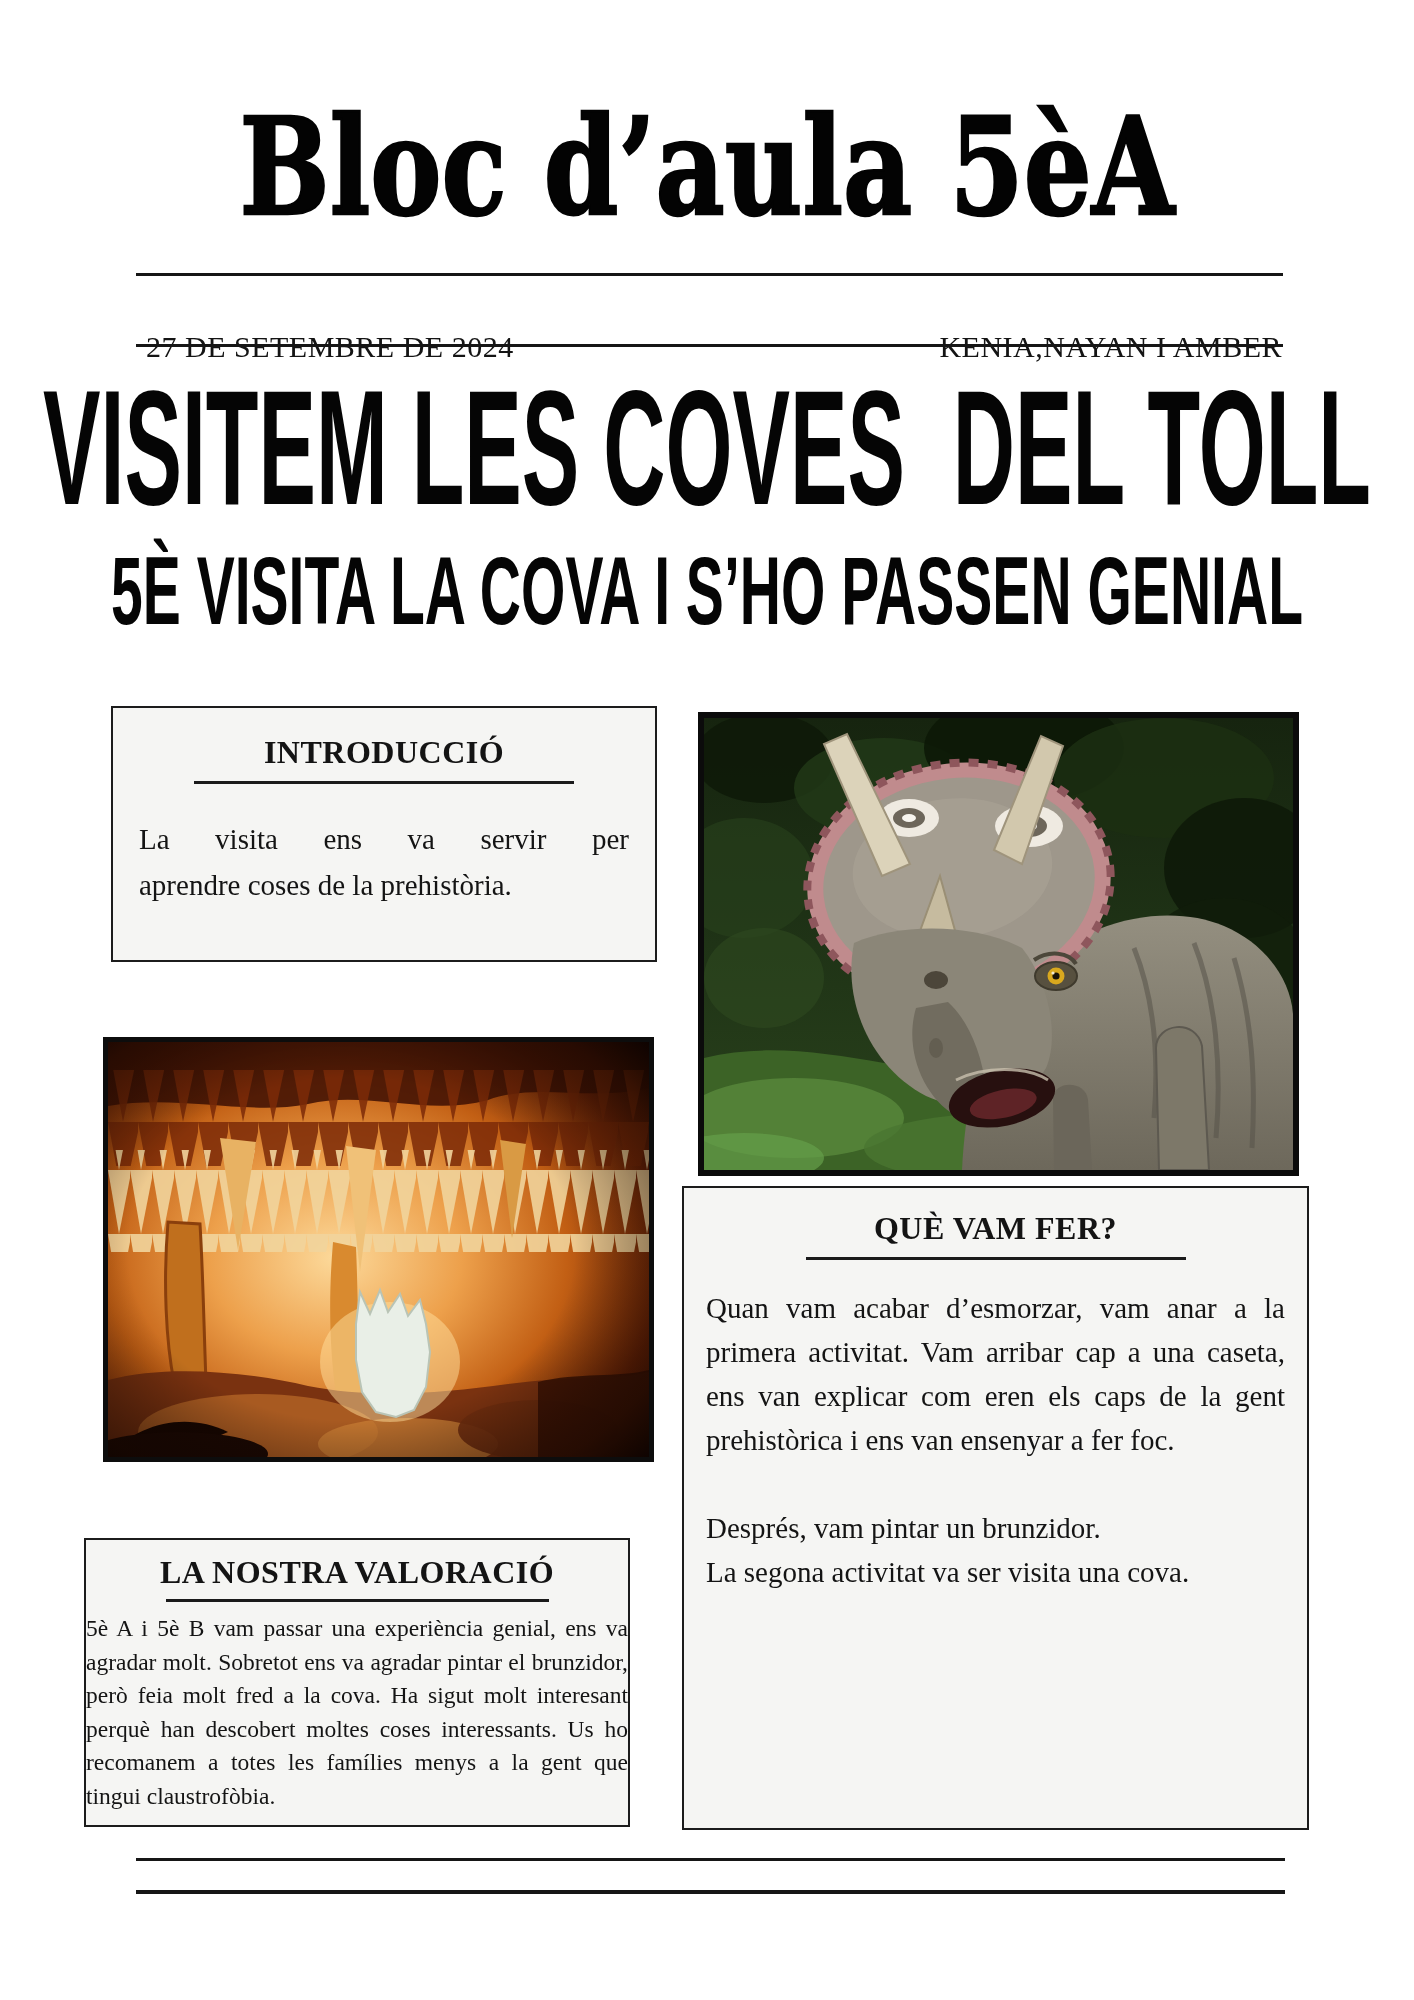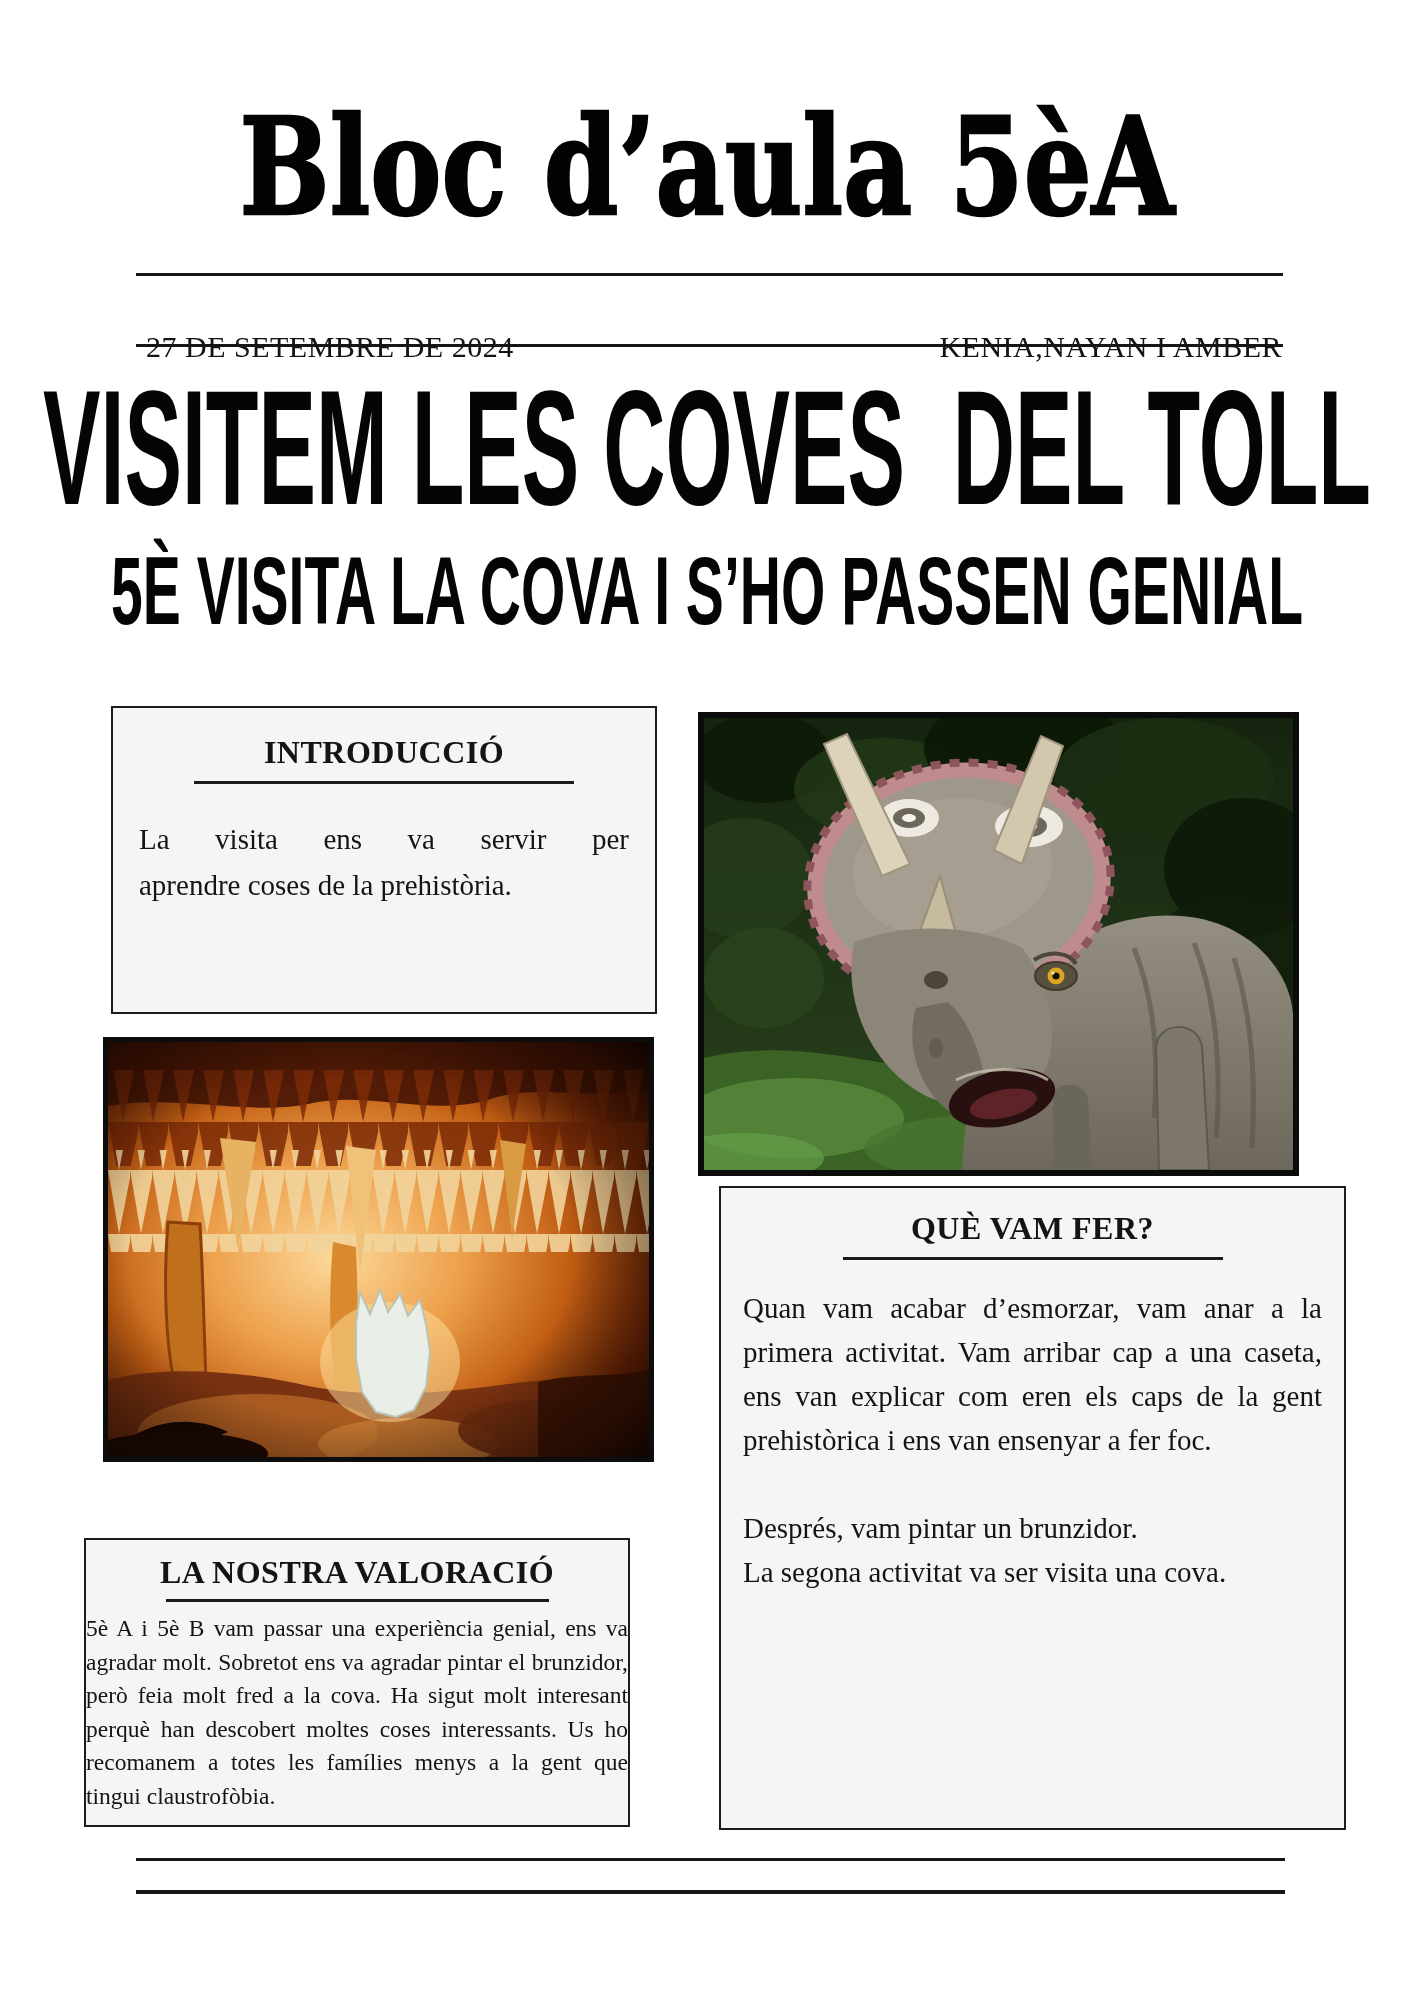--- a/index.html
+++ b/index.html
@@ -55,21 +55,21 @@
 <div class="rule" style="left:136px;top:344px;width:1147px;height:2.5px;"></div>
 
 <svg class="headline-svg" width="1414" height="152">
   <text x="707" y="138" text-anchor="middle" font-family="Liberation Sans, sans-serif" font-weight="bold" font-size="164" fill="#050505" textLength="1328" lengthAdjust="spacingAndGlyphs" xml:space="preserve">VISITEM LES COVES  DEL TOLL</text>
 </svg>
 
 <svg class="subheadline-svg" width="1414" height="104">
   <text x="707" y="92" text-anchor="middle" font-family="Liberation Sans, sans-serif" font-weight="bold" font-size="97" fill="#050505" textLength="1192" lengthAdjust="spacingAndGlyphs" xml:space="preserve">5È VISITA LA COVA I S’HO PASSEN GENIAL</text>
 </svg>
 
-<div class="box" style="left:111px;top:706px;width:546px;height:308px;">
+<div class="box" style="left:111px;top:706px;width:546px;height:256px;">
   <div class="box-heading" style="margin-top:26px;">INTRODUCCIÓ</div>
   <div class="box-underline" style="width:380px;"></div>
   <div class="intro-body">
     <div class="justify-full">La visita ens va servir  per</div>
     <div>aprendre coses de la prehistòria.</div>
   </div>
 </div>
 
 <div class="figure fig-dino" role="img" aria-label="Triceratops statue in a dark green forest with grass">
   <svg width="589" height="452" viewBox="0 0 589 452">
@@ -189,21 +189,21 @@
     </g>
     <ellipse cx="282" cy="320" rx="70" ry="60" fill="#ffdf9e" opacity=".5"></ellipse>
     <polygon points="252,250 262,272 272,248 280,270 292,252 300,274 312,258 318,282 322,310 318,345 306,368 288,375 268,370 254,350 248,318 248,282" fill="#e9efe7" stroke="#b9c4b6" stroke-width="2"></polygon>
     <path d="M430,340 C470,330 510,336 541,328 L541,415 H430 Z" fill="#3a1204" opacity=".85"></path>
     <path d="M0,415 C30,380 80,370 120,390 C90,404 40,412 0,415 Z" fill="#180701"></path>
     <ellipse cx="70" cy="412" rx="90" ry="22" fill="#1c0903"></ellipse>
     <rect width="541" height="415" fill="url(#vignG)"></rect>
   </svg>
 </div>
 
-<div class="box" style="left:682px;top:1186px;width:627px;height:644px;margin-left:37px;">
+<div class="box" style="left:682px;top:1186px;width:627px;height:644px;">
   <div class="box-heading" style="margin-top:22px;">QUÈ VAM FER?</div>
   <div class="box-underline" style="width:380px;"></div>
   <div class="qvf-body">
     <p>Quan vam acabar d’esmorzar, vam anar a la primera activitat. Vam arribar cap a una caseta, ens van explicar com eren els caps de la gent prehistòrica i ens van ensenyar a fer foc.</p>
     <p>Després, vam pintar un brunzidor.</p>
     <p>La segona activitat va ser visita una cova.</p>
   </div>
 </div>
 
 <div class="box" style="left:84px;top:1538px;width:546px;height:289px;">

